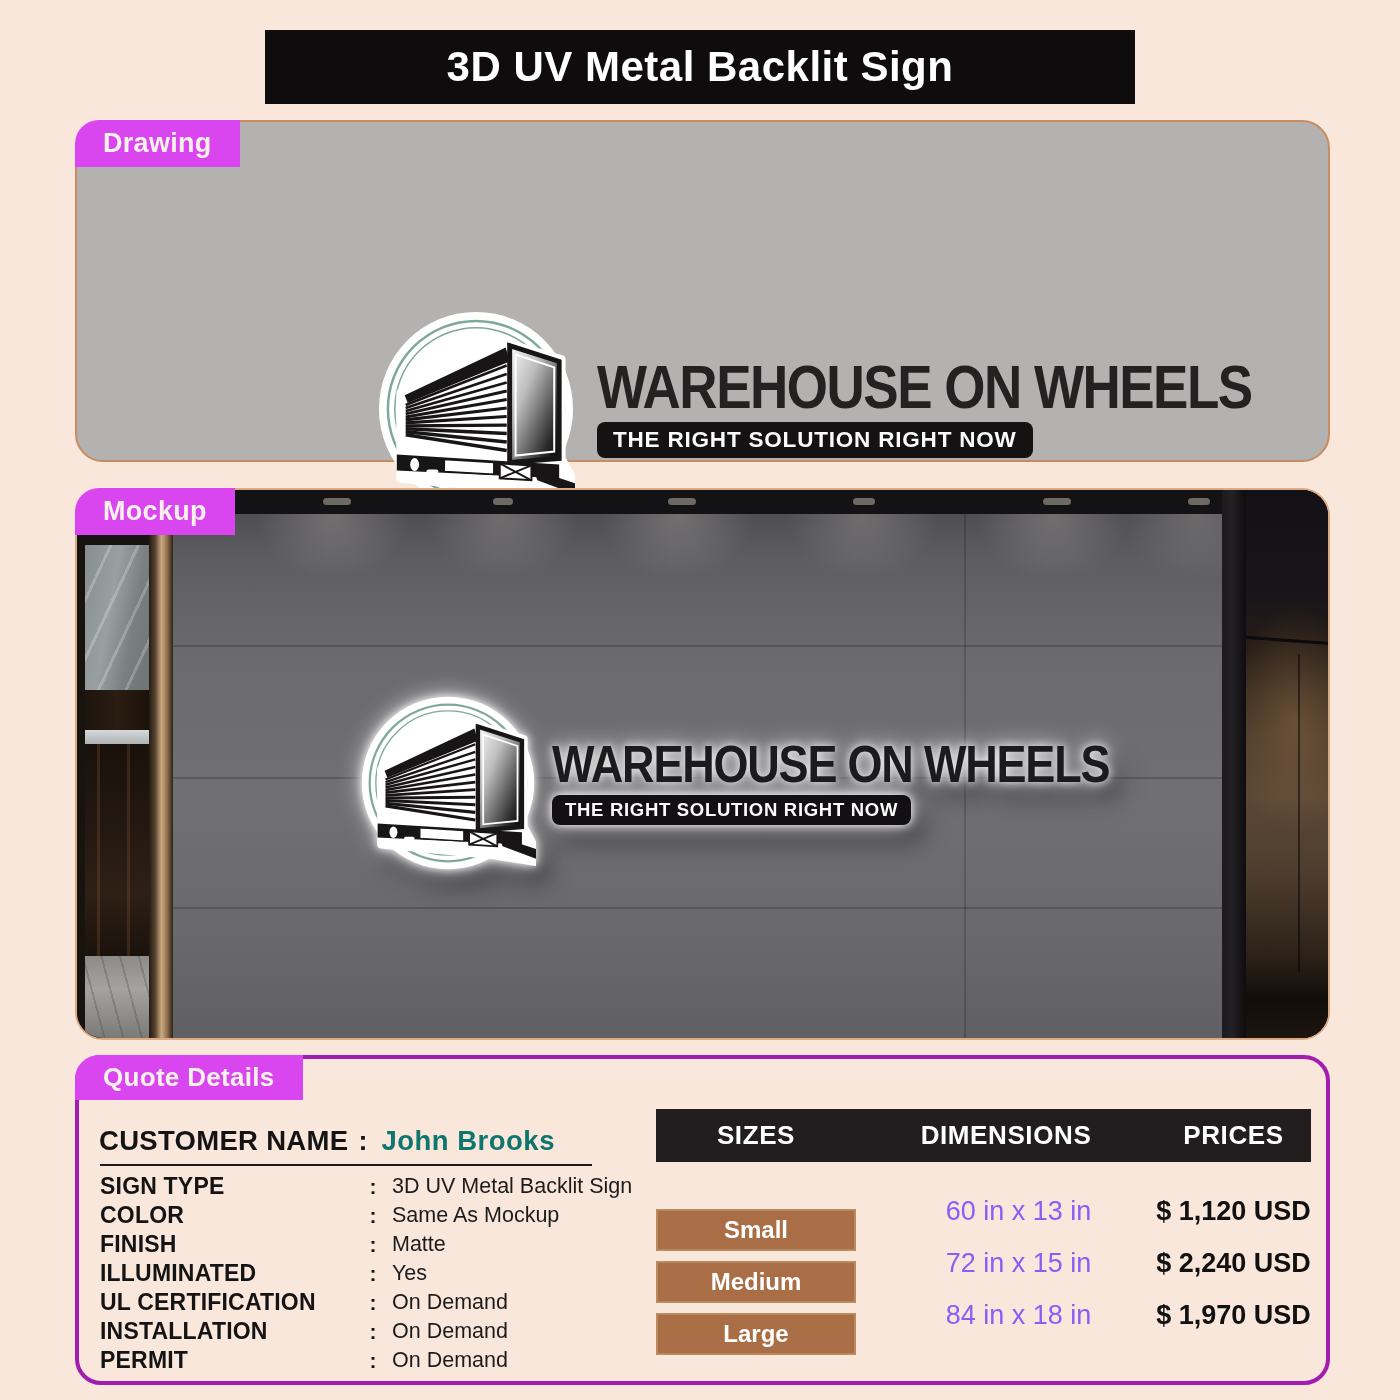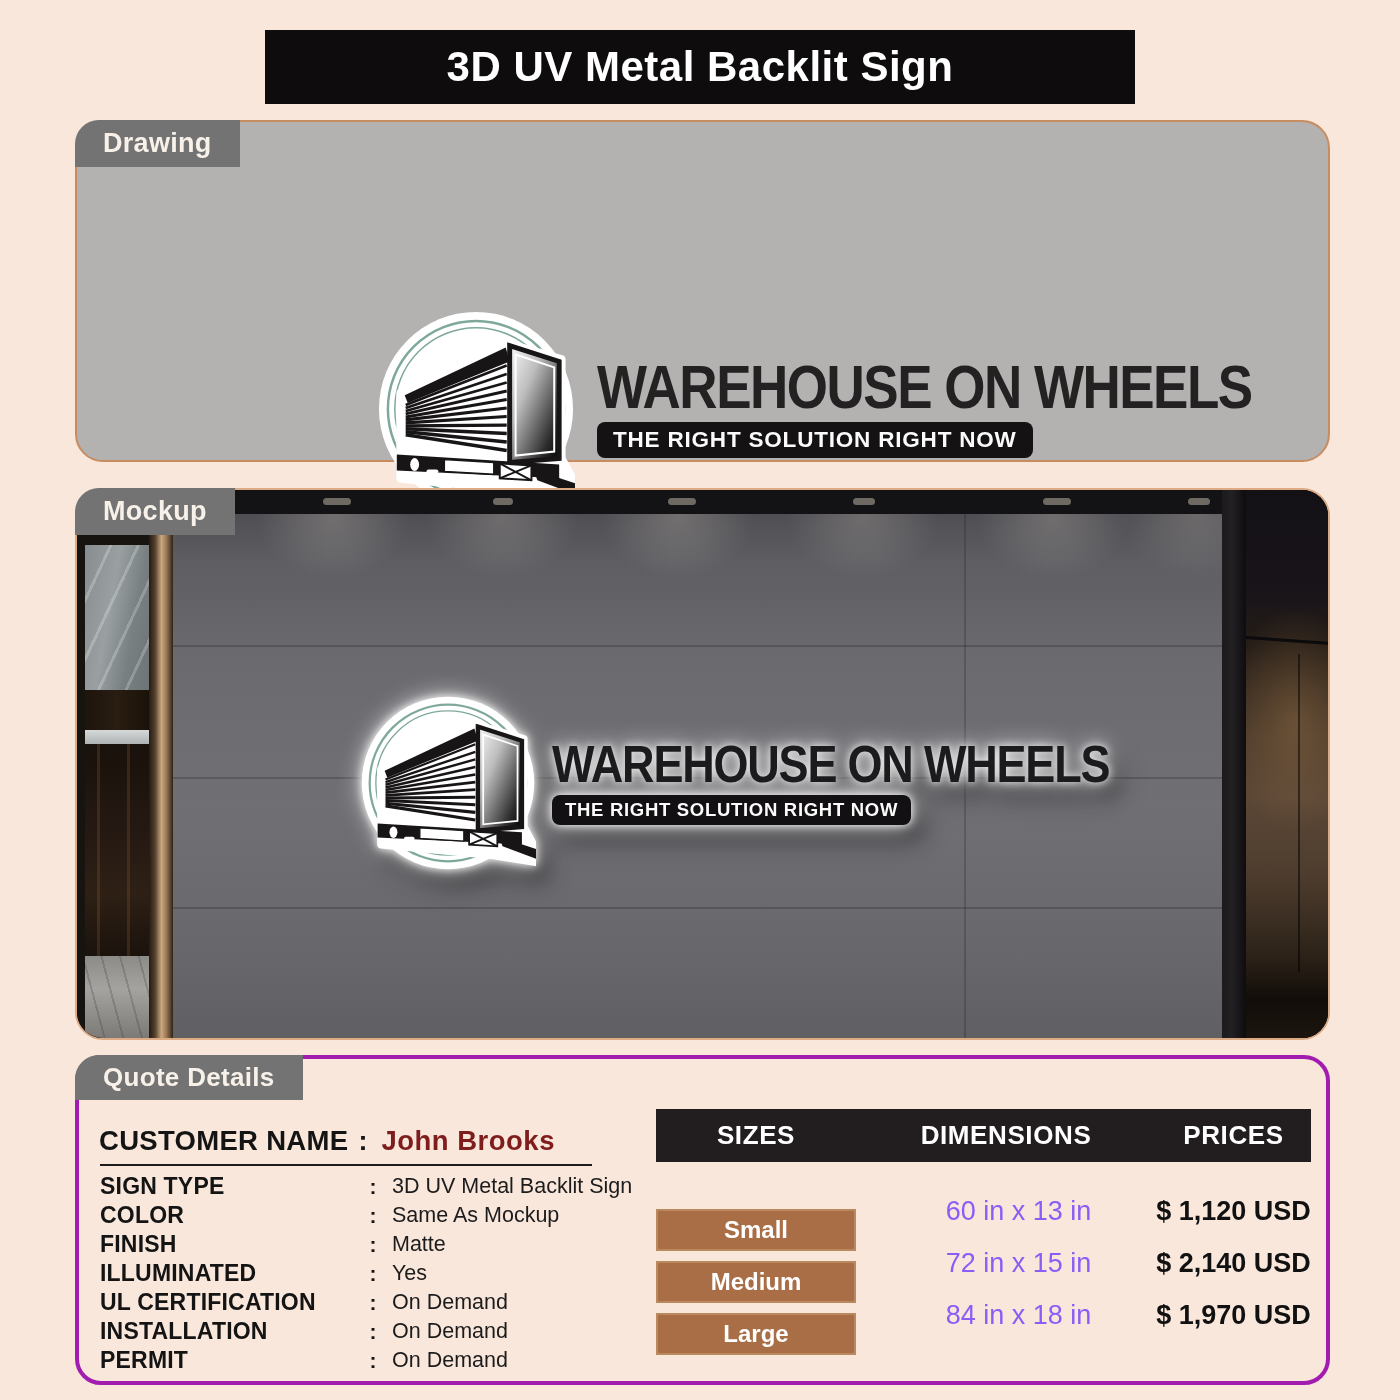--- a/index.html
+++ b/index.html
@@ -13,21 +13,21 @@
   
   .title-bar {
     position:absolute; left:265px; top:30px; width:870px; height:74px;
     background:#0e0c0d; display:flex; align-items:center; justify-content:center;
   }
   .title-bar span { color:#ffffff; font-size:42px; font-weight:bold; letter-spacing:.5px; }
 
   
   .tab {
     position:absolute; height:47px; display:flex; align-items:center;
-    padding:0 28px; background:#737373; color:#f8f1ea; font-weight:bold;
+    padding:0 28px; background:#d946ef; color:#f8f1ea; font-weight:bold;
     font-size:27px; letter-spacing:.3px; border-top-left-radius:24px; z-index:6;
   }
 
   
   .panel-drawing {
     position:absolute; left:75px; top:120px; width:1255px; height:342px;
     background:#b3b2b0; border:2px solid #c78c60; border-radius:28px;
   }
   .tab-drawing { left:75px; top:120px; }
 
@@ -127,21 +127,21 @@
 
   
   .panel-quote {
     position:absolute; left:75px; top:1055px; width:1255px; height:330px;
     border:4px solid #a21caf; border-radius:26px;
   }
   .tab-quote { left:75px; top:1055px; height:45px; font-size:26px; }
   .customer { position:absolute; left:20px; top:66px; display:flex; align-items:baseline; }
   .customer .c-label { font-size:27.5px; font-weight:800; color:#141414; letter-spacing:.3px; }
   .customer .c-colon { font-size:27px; font-weight:bold; margin:0 14px 0 10px; color:#141414; }
-  .customer .c-name { font-size:27.5px; font-weight:bold; color:#7f1d1d; letter-spacing:.5px; }
+  .customer .c-name { font-size:27.5px; font-weight:bold; color:#0f766e; letter-spacing:.5px; }
   .cust-hr { position:absolute; left:21px; top:105px; width:492px; height:2px; background:#1c1c1c; }
   .fields { position:absolute; left:21px; top:113px; width:545px; }
   .frow { display:grid; grid-template-columns:260px 26px 1fr; align-items:center; height:29px; }
   .frow .f-label { font-size:23px; font-weight:800; color:#141414; letter-spacing:.2px; }
   .frow .f-colon { font-size:21px; font-weight:bold; color:#141414; text-align:center; }
   .frow .f-value { font-size:21.5px; color:#1c1c1c; padding-left:6px; }
   .qtable { position:absolute; left:577px; top:50px; width:655px; }
   .thead {
     display:grid; grid-template-columns:200px 300px 1fr; height:53px;
     background:#221e1f; color:#ffffff; align-items:center; text-align:center;
@@ -318,21 +318,21 @@
       <div>PRICES</div>
     </div>
     <div class="trow">
       <div class="size-btn">Small</div>
       <div class="dim">60 in x 13 in</div>
       <div class="price">$ 1,120 USD</div>
     </div>
     <div class="trow">
       <div class="size-btn">Medium</div>
       <div class="dim">72 in x 15 in</div>
-      <div class="price">$ 2,140 USD</div>
+      <div class="price">$ 2,240 USD</div>
     </div>
     <div class="trow">
       <div class="size-btn">Large</div>
       <div class="dim">84 in x 18 in</div>
       <div class="price">$ 1,970 USD</div>
     </div>
   </div>
 </div>
 
 </body></html>

